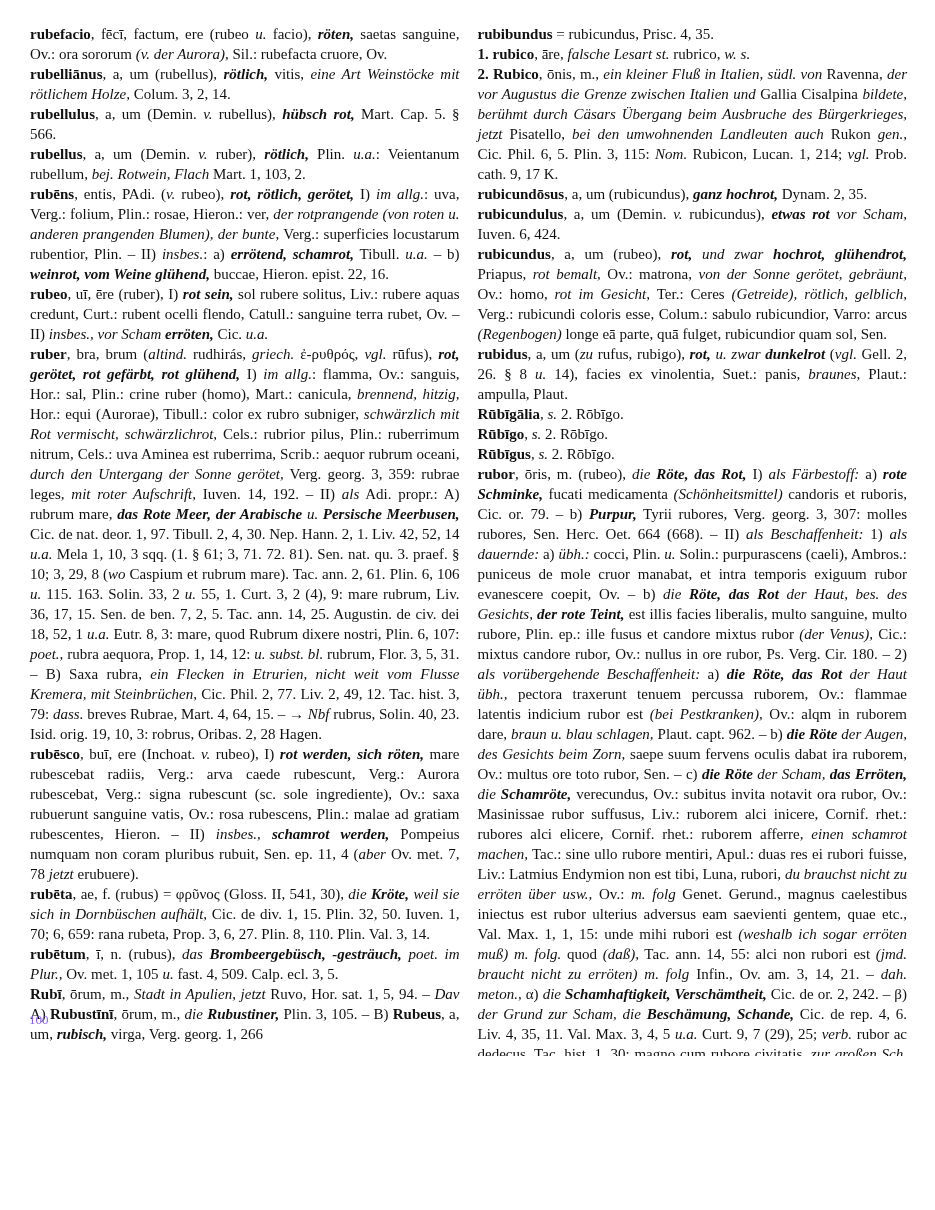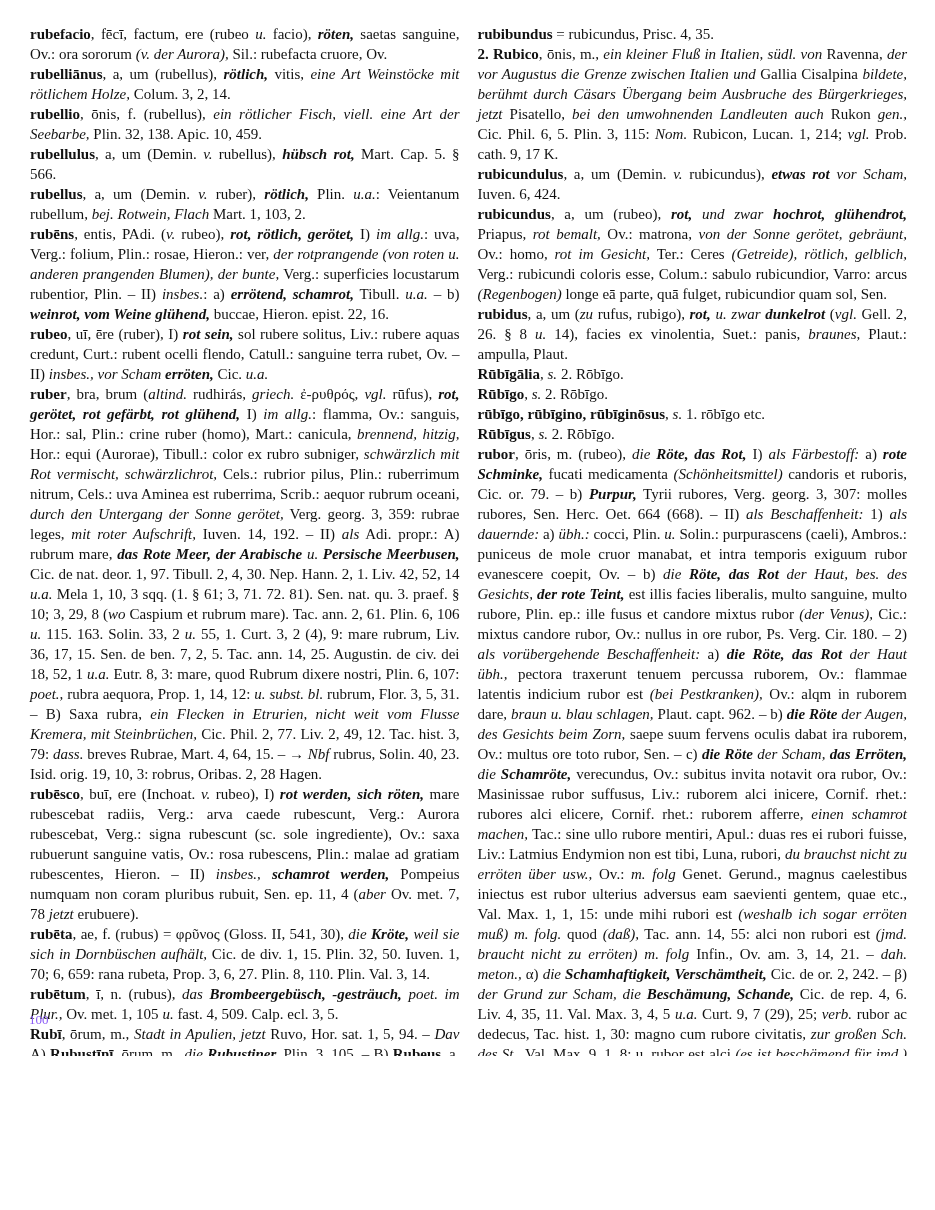--- a/index.html
+++ b/index.html
@@ -52,38 +52,38 @@
   }
 </style>
 </head>
 <body>
 
 <div class="page">
   <div class="columns">
     <div class="column" id="col-left">
         <p class="entry"><span class="b">rubefacio</span><span class="n">, fēcī, factum, ere (rubeo </span><span class="i">u.</span><span class="n"> facio), </span><span class="bi">röten,</span><span class="n"> saetas sanguine, Ov.: ora sororum </span><span class="i">(v. der Aurora),</span><span class="n"> Sil.: rubefacta cruore, Ov.</span></p>
         <p class="entry"><span class="b">rubelliānus</span><span class="n">, a, um (rubellus), </span><span class="bi">rötlich,</span><span class="n"> vitis, </span><span class="i">eine Art Weinstöcke mit rötlichem Holze,</span><span class="n"> Colum. 3, 2, 14.</span></p>
-        <p class="entry"><span class="b">rubellio</span><span class="n">, ōnis, f. (rubellus), </span><span class="i">ein rötlicher Fisch, viell. eine Art der Seebarbe,</span><span class="n"> Plin. 32, 138. Apic. 10, 459.</span></p>
         <p class="entry"><span class="b">rubellulus</span><span class="n">, a, um (Demin. </span><span class="i">v.</span><span class="n"> rubellus), </span><span class="bi">hübsch rot,</span><span class="n"> Mart. Cap. 5. § 566.</span></p>
         <p class="entry"><span class="b">rubellus</span><span class="n">, a, um (Demin. </span><span class="i">v.</span><span class="n"> ruber), </span><span class="bi">rötlich,</span><span class="n"> Plin. </span><span class="i">u.a.</span><span class="n">: Veientanum rubellum, </span><span class="i">bej. Rotwein, Flach</span><span class="n"> Mart. 1, 103, 2.</span></p>
         <p class="entry"><span class="b">rubēns</span><span class="n">, entis, PAdi. (</span><span class="i">v.</span><span class="n"> rubeo), </span><span class="bi">rot, rötlich, gerötet,</span><span class="n"> I) </span><span class="i">im allg.</span><span class="n">: uva, Verg.: folium, Plin.: rosae, Hieron.: ver, </span><span class="i">der rotprangende (von roten u. anderen prangenden Blumen), der bunte,</span><span class="n"> Verg.: superficies locustarum rubentior, Plin. – II) </span><span class="i">insbes.</span><span class="n">: a) </span><span class="bi">errötend, schamrot,</span><span class="n"> Tibull. </span><span class="i">u.a.</span><span class="n"> – b) </span><span class="bi">weinrot, vom Weine glühend,</span><span class="n"> buccae, Hieron. epist. 22, 16.</span></p>
         <p class="entry"><span class="b">rubeo</span><span class="n">, uī, ēre (ruber), I) </span><span class="bi">rot sein,</span><span class="n"> sol rubere solitus, Liv.: rubere aquas credunt, Curt.: rubent ocelli flendo, Catull.: sanguine terra rubet, Ov. – II) </span><span class="i">insbes., vor Scham</span><span class="n"> </span><span class="bi">erröten,</span><span class="n"> Cic. </span><span class="i">u.a.</span></p>
         <p class="entry"><span class="b">ruber</span><span class="n">, bra, brum (</span><span class="i">altind.</span><span class="n"> rudhirás, </span><span class="i">griech.</span><span class="n"> ἐ-ρυθρός, </span><span class="i">vgl.</span><span class="n"> rūfus), </span><span class="bi">rot, gerötet, rot gefärbt, rot glühend,</span><span class="n"> I) </span><span class="i">im allg.</span><span class="n">: flamma, Ov.: sanguis, Hor.: sal, Plin.: crine ruber (homo), Mart.: canicula, </span><span class="i">brennend, hitzig,</span><span class="n"> Hor.: equi (Aurorae), Tibull.: color ex rubro subniger, </span><span class="i">schwärzlich mit Rot vermischt, schwärzlichrot,</span><span class="n"> Cels.: rubrior pilus, Plin.: ruberrimum nitrum, Cels.: uva Aminea est ruberrima, Scrib.: aequor rubrum oceani, </span><span class="i">durch den Untergang der Sonne gerötet,</span><span class="n"> Verg. georg. 3, 359: rubrae leges, </span><span class="i">mit roter Aufschrift,</span><span class="n"> Iuven. 14, 192. – II) </span><span class="i">als</span><span class="n"> Adi. propr.: A) rubrum mare, </span><span class="bi">das Rote Meer, der Arabische</span><span class="n"> </span><span class="i">u.</span><span class="n"> </span><span class="bi">Persische Meerbusen,</span><span class="n"> Cic. de nat. deor. 1, 97. Tibull. 2, 4, 30. Nep. Hann. 2, 1. Liv. 42, 52, 14 </span><span class="i">u.a.</span><span class="n"> Mela 1, 10, 3 sqq. (1. § 61; 3, 71. 72. 81). Sen. nat. qu. 3. praef. § 10; 3, 29, 8 (</span><span class="i">wo</span><span class="n"> Caspium et rubrum mare). Tac. ann. 2, 61. Plin. 6, 106 </span><span class="i">u.</span><span class="n"> 115. 163. Solin. 33, 2 </span><span class="i">u.</span><span class="n"> 55, 1. Curt. 3, 2 (4), 9: mare rubrum, Liv. 36, 17, 15. Sen. de ben. 7, 2, 5. Tac. ann. 14, 25. Augustin. de civ. dei 18, 52, 1 </span><span class="i">u.a.</span><span class="n"> Eutr. 8, 3: mare, quod Rubrum dixere nostri, Plin. 6, 107: </span><span class="i">poet.,</span><span class="n"> rubra aequora, Prop. 1, 14, 12: </span><span class="i">u. subst. bl.</span><span class="n"> rubrum, Flor. 3, 5, 31. – B) Saxa rubra, </span><span class="i">ein Flecken in Etrurien, nicht weit vom Flusse Kremera, mit Steinbrüchen,</span><span class="n"> Cic. Phil. 2, 77. Liv. 2, 49, 12. Tac. hist. 3, 79: </span><span class="i">dass.</span><span class="n"> breves Rubrae, Mart. 4, 64, 15. – → </span><span class="i">Nbf</span><span class="n"> rubrus, Solin. 40, 23. Isid. orig. 19, 10, 3: robrus, Oribas. 2, 28 Hagen.</span></p>
         <p class="entry"><span class="b">rubēsco</span><span class="n">, buī, ere (Inchoat. </span><span class="i">v.</span><span class="n"> rubeo), I) </span><span class="bi">rot werden, sich röten,</span><span class="n"> mare rubescebat radiis, Verg.: arva caede rubescunt, Verg.: Aurora rubescebat, Verg.: signa rubescunt (sc. sole ingrediente), Ov.: saxa rubuerunt sanguine vatis, Ov.: rosa rubescens, Plin.: malae ad gratiam rubescentes, Hieron. – II) </span><span class="i">insbes.,</span><span class="n"> </span><span class="bi">schamrot werden,</span><span class="n"> Pompeius numquam non coram pluribus rubuit, Sen. ep. 11, 4 (</span><span class="i">aber</span><span class="n"> Ov. met. 7, 78 </span><span class="i">jetzt</span><span class="n"> erubuere).</span></p>
         <p class="entry"><span class="b">rubēta</span><span class="n">, ae, f. (rubus) = φρῦνος (Gloss. II, 541, 30), </span><span class="i">die </span><span class="bi">Kröte,</span><span class="n"> </span><span class="i">weil sie sich in Dornbüschen aufhält,</span><span class="n"> Cic. de div. 1, 15. Plin. 32, 50. Iuven. 1, 70; 6, 659: rana rubeta, Prop. 3, 6, 27. Plin. 8, 110. Plin. Val. 3, 14.</span></p>
         <p class="entry"><span class="b">rubētum</span><span class="n">, ī, n. (rubus), </span><span class="i">das </span><span class="bi">Brombeergebüsch, -gesträuch,</span><span class="n"> </span><span class="i">poet. im Plur.,</span><span class="n"> Ov. met. 1, 105 </span><span class="i">u.</span><span class="n"> fast. 4, 509. Calp. ecl. 3, 5.</span></p>
         <p class="entry"><span class="b">Rubī</span><span class="n">, ōrum, m., </span><span class="i">Stadt in Apulien, jetzt</span><span class="n"> Ruvo, Hor. sat. 1, 5, 94. – </span><span class="i">Dav</span><span class="n"> A) </span><span class="b">Rubustīnī</span><span class="n">, ōrum, m., </span><span class="i">die </span><span class="bi">Rubustiner,</span><span class="n"> Plin. 3, 105. – B) </span><span class="b">Rubeus</span><span class="n">, a, um, </span><span class="bi">rubisch,</span><span class="n"> virga, Verg. georg. 1, 266</span></p>
       </div>
     <div class="column" id="col-right">
         <p class="entry"><span class="b">rubibundus</span><span class="n"> = rubicundus, Prisc. 4, 35.</span></p>
+        <p class="entry"><span class="b">1. rubico</span><span class="n">, āre, </span><span class="i">falsche Lesart st.</span><span class="n"> rubrico, </span><span class="i">w. s.</span></p>
         <p class="entry"><span class="b">2. Rubico</span><span class="n">, ōnis, m., </span><span class="i">ein kleiner Fluß in Italien, südl. von</span><span class="n"> Ravenna, </span><span class="i">der vor Augustus die Grenze zwischen Italien und</span><span class="n"> Gallia Cisalpina </span><span class="i">bildete, berühmt durch Cäsars Übergang beim Ausbruche des Bürgerkrieges, jetzt</span><span class="n"> Pisatello, </span><span class="i">bei den umwohnenden Landleuten auch</span><span class="n"> Rukon </span><span class="i">gen.,</span><span class="n"> Cic. Phil. 6, 5. Plin. 3, 115: </span><span class="i">Nom.</span><span class="n"> Rubicon, Lucan. 1, 214; </span><span class="i">vgl.</span><span class="n"> Prob. cath. 9, 17 K.</span></p>
+        <p class="entry"><span class="b">rubicundōsus</span><span class="n">, a, um (rubicundus), </span><span class="bi">ganz hochrot,</span><span class="n"> Dynam. 2, 35.</span></p>
         <p class="entry"><span class="b">rubicundulus</span><span class="n">, a, um (Demin. </span><span class="i">v.</span><span class="n"> rubicundus), </span><span class="bi">etwas rot</span><span class="n"> </span><span class="i">vor Scham,</span><span class="n"> Iuven. 6, 424.</span></p>
         <p class="entry"><span class="b">rubicundus</span><span class="n">, a, um (rubeo), </span><span class="bi">rot,</span><span class="n"> </span><span class="i">und zwar</span><span class="n"> </span><span class="bi">hochrot, glühendrot,</span><span class="n"> Priapus, </span><span class="i">rot bemalt,</span><span class="n"> Ov.: matrona, </span><span class="i">von der Sonne gerötet, gebräunt,</span><span class="n"> Ov.: homo, </span><span class="i">rot im Gesicht,</span><span class="n"> Ter.: Ceres </span><span class="i">(Getreide), rötlich, gelblich,</span><span class="n"> Verg.: rubicundi coloris esse, Colum.: sabulo rubicundior, Varro: arcus </span><span class="i">(Regenbogen)</span><span class="n"> longe eā parte, quā fulget, rubicundior quam sol, Sen.</span></p>
         <p class="entry"><span class="b">rubidus</span><span class="n">, a, um (</span><span class="i">zu</span><span class="n"> rufus, rubigo), </span><span class="bi">rot,</span><span class="n"> </span><span class="i">u. zwar</span><span class="n"> </span><span class="bi">dunkelrot</span><span class="n"> (</span><span class="i">vgl.</span><span class="n"> Gell. 2, 26. § 8 </span><span class="i">u.</span><span class="n"> 14), facies ex vinolentia, Suet.: panis, </span><span class="i">braunes,</span><span class="n"> Plaut.: ampulla, Plaut.</span></p>
         <p class="entry"><span class="b">Rūbīgālia</span><span class="n">, </span><span class="i">s.</span><span class="n"> 2. Rōbīgo.</span></p>
         <p class="entry"><span class="b">Rūbīgo</span><span class="n">, </span><span class="i">s.</span><span class="n"> 2. Rōbīgo.</span></p>
-        <p class="entry"><span class="b">rūbīgo, rūbīgino, rūbīginōsus</span><span class="n">, </span><span class="i">s.</span><span class="n"> 1. rōbīgo etc.</span></p>
         <p class="entry"><span class="b">Rūbīgus</span><span class="n">, </span><span class="i">s.</span><span class="n"> 2. Rōbīgo.</span></p>
         <p class="entry"><span class="b">rubor</span><span class="n">, ōris, m. (rubeo), </span><span class="i">die </span><span class="bi">Röte, das Rot,</span><span class="n"> I) </span><span class="i">als Färbestoff:</span><span class="n"> a) </span><span class="bi">rote Schminke,</span><span class="n"> fucati medicamenta </span><span class="i">(Schönheitsmittel)</span><span class="n"> candoris et ruboris, Cic. or. 79. – b) </span><span class="bi">Purpur,</span><span class="n"> Tyrii rubores, Verg. georg. 3, 307: molles rubores, Sen. Herc. Oet. 664 (668). – II) </span><span class="i">als Beschaffenheit:</span><span class="n"> 1) </span><span class="i">als dauernde:</span><span class="n"> a) </span><span class="i">übh.:</span><span class="n"> cocci, Plin. </span><span class="i">u.</span><span class="n"> Solin.: purpurascens (caeli), Ambros.: puniceus de mole cruor manabat, et intra temporis exiguum rubor evanescere coepit, Ov. – b) </span><span class="i">die </span><span class="bi">Röte, das Rot</span><span class="n"> </span><span class="i">der Haut, bes. des Gesichts,</span><span class="n"> </span><span class="bi">der rote Teint,</span><span class="n"> est illis facies liberalis, multo sanguine, multo rubore, Plin. ep.: ille fusus et candore mixtus rubor </span><span class="i">(der Venus),</span><span class="n"> Cic.: mixtus candore rubor, Ov.: nullus in ore rubor, Ps. Verg. Cir. 180. – 2) </span><span class="i">als vorübergehende Beschaffenheit:</span><span class="n"> a) </span><span class="bi">die Röte, das Rot</span><span class="n"> </span><span class="i">der Haut übh.,</span><span class="n"> pectora traxerunt tenuem percussa ruborem, Ov.: flammae latentis indicium rubor est </span><span class="i">(bei Pestkranken),</span><span class="n"> Ov.: alqm in ruborem dare, </span><span class="i">braun u. blau schlagen,</span><span class="n"> Plaut. capt. 962. – b) </span><span class="bi">die Röte</span><span class="n"> </span><span class="i">der Augen, des Gesichts beim Zorn,</span><span class="n"> saepe suum fervens oculis dabat ira ruborem, Ov.: multus ore toto rubor, Sen. – c) </span><span class="bi">die Röte</span><span class="n"> </span><span class="i">der Scham,</span><span class="n"> </span><span class="bi">das Erröten,</span><span class="n"> </span><span class="i">die</span><span class="n"> </span><span class="bi">Schamröte,</span><span class="n"> verecundus, Ov.: subitus invita notavit ora rubor, Ov.: Masinissae rubor suffusus, Liv.: ruborem alci inicere, Cornif. rhet.: rubores alci elicere, Cornif. rhet.: ruborem afferre, </span><span class="i">einen schamrot machen,</span><span class="n"> Tac.: sine ullo rubore mentiri, Apul.: duas res ei rubori fuisse, Liv.: Latmius Endymion non est tibi, Luna, rubori, </span><span class="i">du brauchst nicht zu erröten über usw.,</span><span class="n"> Ov.: </span><span class="i">m. folg</span><span class="n"> Genet. Gerund., magnus caelestibus iniectus est rubor ulterius adversus eam saevienti gentem, quae etc., Val. Max. 1, 1, 15: unde mihi rubori est </span><span class="i">(weshalb ich sogar erröten muß)</span><span class="n"> </span><span class="i">m. folg.</span><span class="n"> quod </span><span class="i">(daß),</span><span class="n"> Tac. ann. 14, 55: alci non rubori est </span><span class="i">(jmd. braucht nicht zu erröten) m. folg</span><span class="n"> Infin., Ov. am. 3, 14, 21. – </span><span class="i">dah. meton.,</span><span class="n"> α) </span><span class="i">die </span><span class="bi">Schamhaftigkeit, Verschämtheit,</span><span class="n"> Cic. de or. 2, 242. – β) </span><span class="i">der Grund zur Scham, die </span><span class="bi">Beschämung, Schande,</span><span class="n"> Cic. de rep. 4, 6. Liv. 4, 35, 11. Val. Max. 3, 4, 5 </span><span class="i">u.a.</span><span class="n"> Curt. 9, 7 (29), 25; </span><span class="i">verb.</span><span class="n"> rubor ac dedecus, Tac. hist. 1, 30: magno cum rubore civitatis, </span><span class="i">zur großen Sch. des St.,</span><span class="n"> Val. Max. 9, 1, 8: u. rubor est alci </span><span class="i">(es ist beschämend für jmd.) mit</span></p>
       </div>
   </div>
   <div class="page-number">100</div>
 </div>
 
 </body></html>

